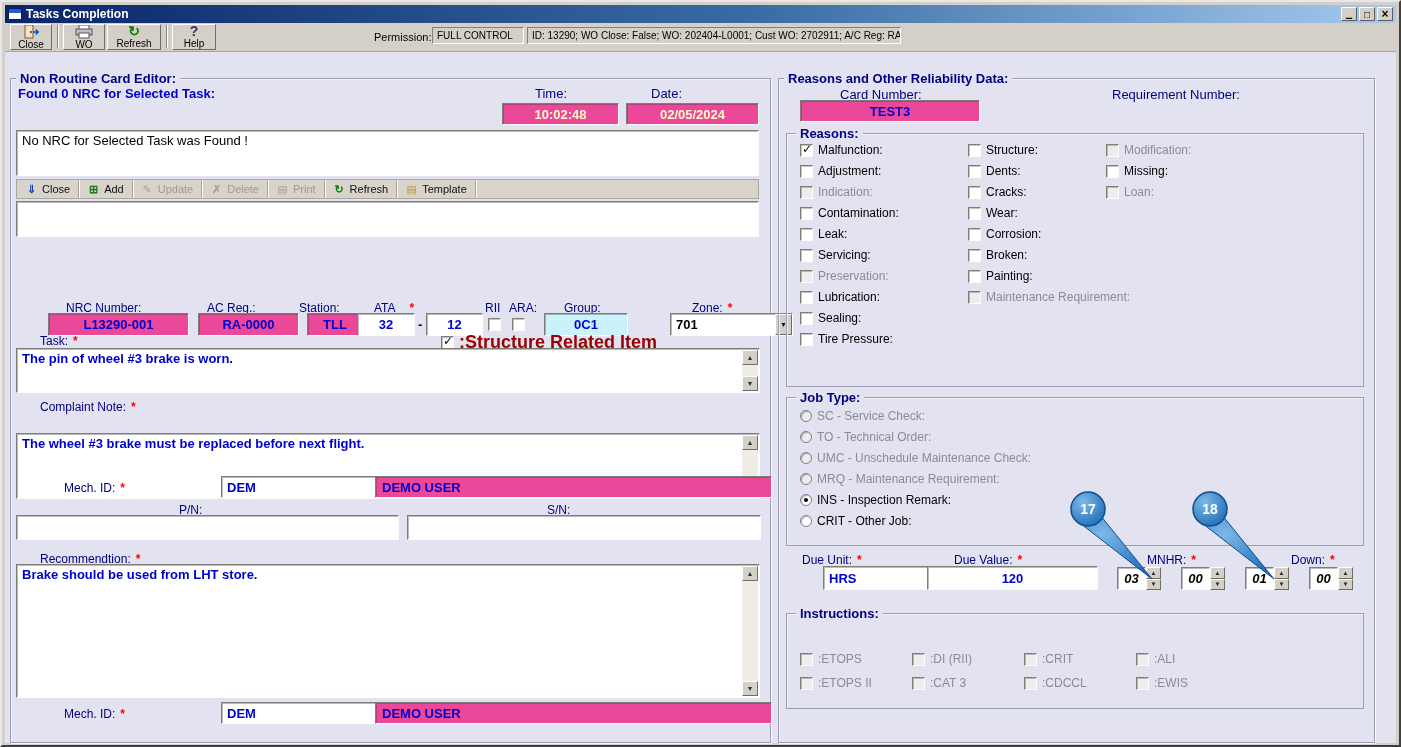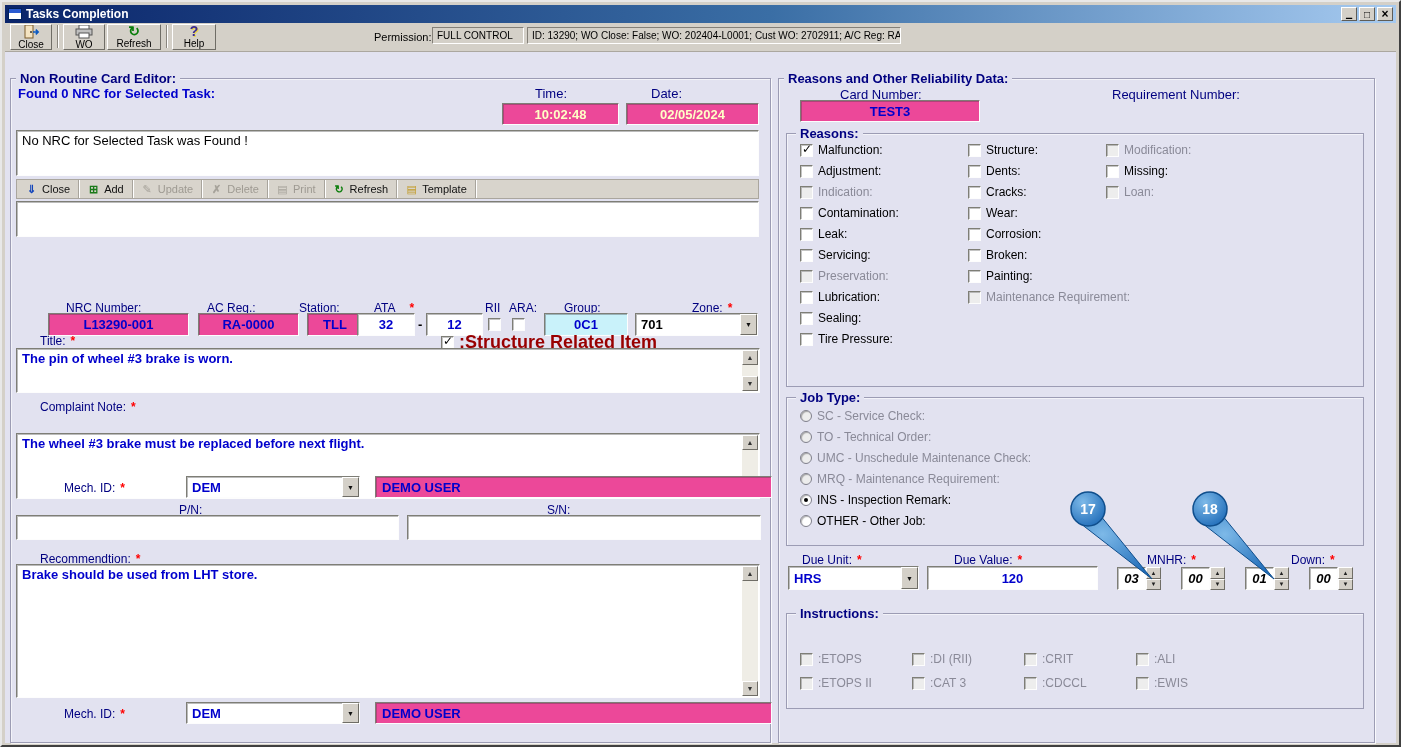--- a/index.html
+++ b/index.html
@@ -52,21 +52,21 @@
   .gtbtn.disabled{color:#9e9a92;}
   .gico{display:inline-block;width:13px;text-align:center;font-size:11px;line-height:11px;}
   .ic-close::before{content:"⇓";color:#1144bb;font-weight:bold;}
   .ic-add::before{content:"⊞";color:#1a7a1a;font-weight:bold;}
   .ic-update::before{content:"✎";color:#a6a29a;}
   .ic-delete::before{content:"✗";color:#a6a29a;font-weight:bold;}
   .ic-print::before{content:"▤";color:#a6a29a;}
   .ic-refresh::before{content:"↻";color:#0a7d0a;font-weight:bold;}
   .ic-template::before{content:"▤";color:#c29a27;}
   
-  .combo{position:absolute;background:#fff;display:flex;align-items:stretch;}
+  .combo{position:absolute;background:#fff;display:flex;align-items:stretch;margin-left:35px;}
   .cval{flex:1;display:flex;align-items:center;padding:0 5px;color:#0000cc;font-weight:bold;font-size:13px;overflow:hidden;}
   .cval.dark{color:#000;}
   .cbtn{width:17px;background:#d4d0c8;border:1px solid;border-color:#fff #6f6d66 #6f6d66 #fff;display:flex;align-items:center;justify-content:center;}
   .cbtn::after{content:"▼";font-size:7px;color:#111;}
   .spin{position:absolute;display:flex;height:23px;}
   .sval{width:29px;background:#fff;border:1px solid;border-color:#7e7e76 #fdfdfd #fdfdfd #7e7e76;box-shadow:inset 1px 1px 0 rgba(60,60,60,.35);display:flex;align-items:center;justify-content:center;font-weight:bold;font-size:13px;color:#000;font-style:italic;}
   .sbtns{width:15px;display:flex;flex-direction:column;}
   .sbtn{flex:1;background:#d4d0c8;border:1px solid;border-color:#fff #6f6d66 #6f6d66 #fff;display:flex;align-items:center;justify-content:center;color:#222;}
   .sbtn.up::after{content:"▲";font-size:6px;}
   .sbtn.dn::after{content:"▼";font-size:6px;}
@@ -219,21 +219,21 @@
     </label>
   <label class="chk abs" style="left:510px;top:315px">
       <span class="box"></span>
     </label>
   <div class="wbox sunk cyan" style="left:542px;top:311px;width:84px;height:23px">0C1</div>
   <div class="combo sunk" style="left:633px;top:311px;width:123px;height:23px">
     <span class="cval dark">701</span>
     <span class="cbtn"></span>
   </div>
 
-  <span class="nlbl req" style="left:38px;top:332px">Title:</span>
+  <span class="nlbl req" style="left:38px;top:332px">Task:</span>
   <label class="chk abs checked" style="left:439px;top:333px">
     <span class="box"></span>
     <span class="structlbl">:Structure Related Item</span>
   </label>
   <div class="tarea sunk" style="left:14px;top:346px;width:744px;height:45px">
     <div>The pin of wheel #3 brake is worn.</div>
     <div class="vscroll">
         <span class="sarrow up"></span>
         <span class="sarrow dn"></span>
       </div>
@@ -400,21 +400,21 @@
       <label class="rad disabled">
         <span class="dot"></span>
         <span>MRQ - Maintenance Requirement:</span>
       </label>
       <label class="rad selected">
         <span class="dot"></span>
         <span>INS - Inspection Remark:</span>
       </label>
       <label class="rad">
         <span class="dot"></span>
-        <span>OTHER - Other Job:</span>
+        <span>CRIT - Other Job:</span>
       </label>
     </div>
 
   <span class="nlbl req" style="left:800px;top:551px">Due Unit:</span>
   <span class="nlbl req" style="left:952px;top:551px">Due Value:</span>
   <span class="nlbl req" style="left:1145px;top:551px">MNHR:</span>
   <span class="nlbl req" style="left:1289px;top:551px">Down:</span>
 
   <div class="combo sunk" style="left:786px;top:564px;width:131px;height:24px">
     <span class="cval">HRS</span>

